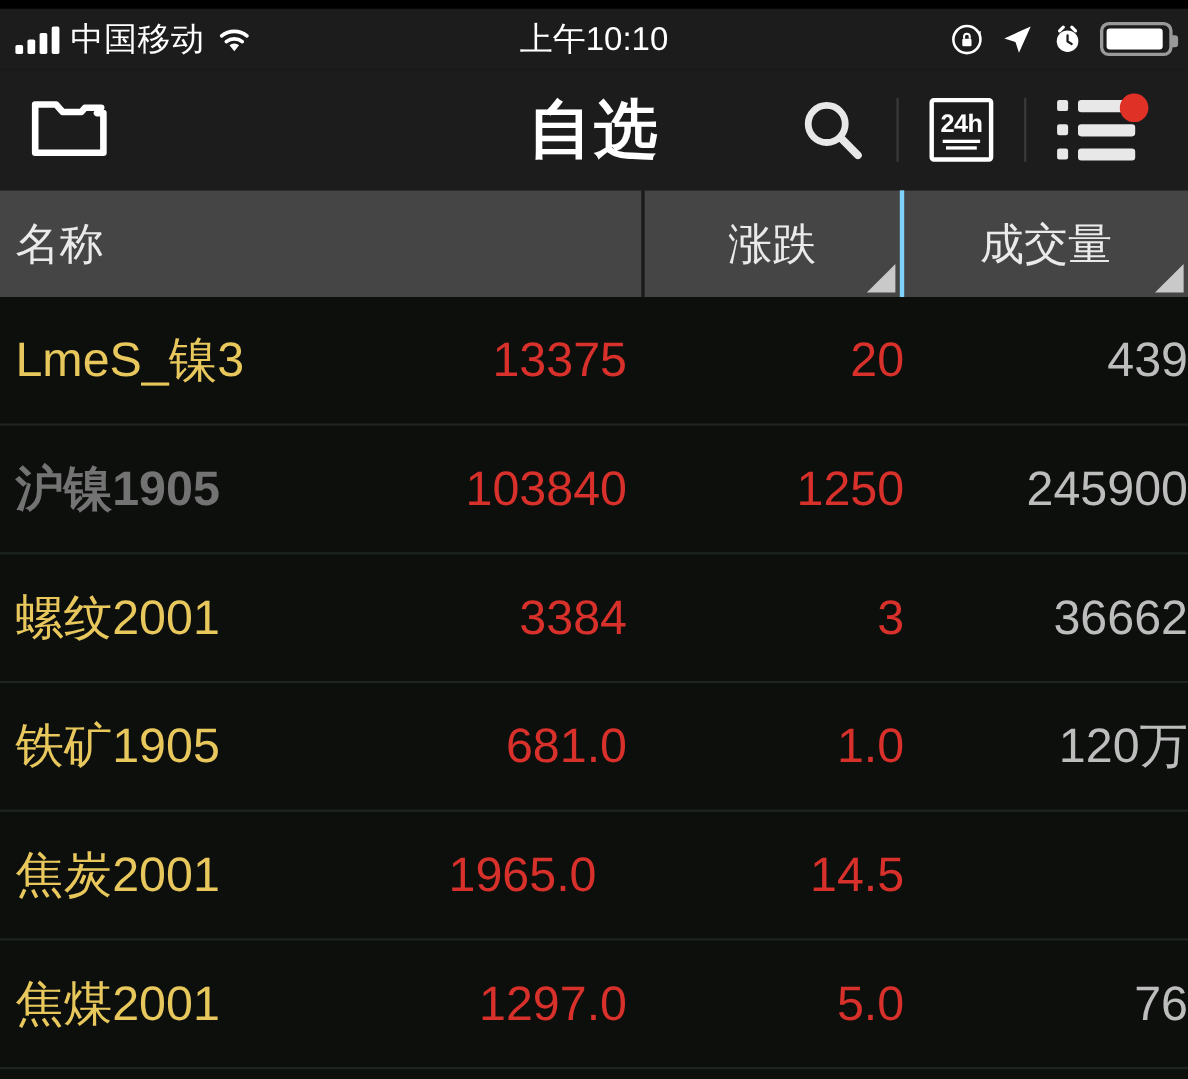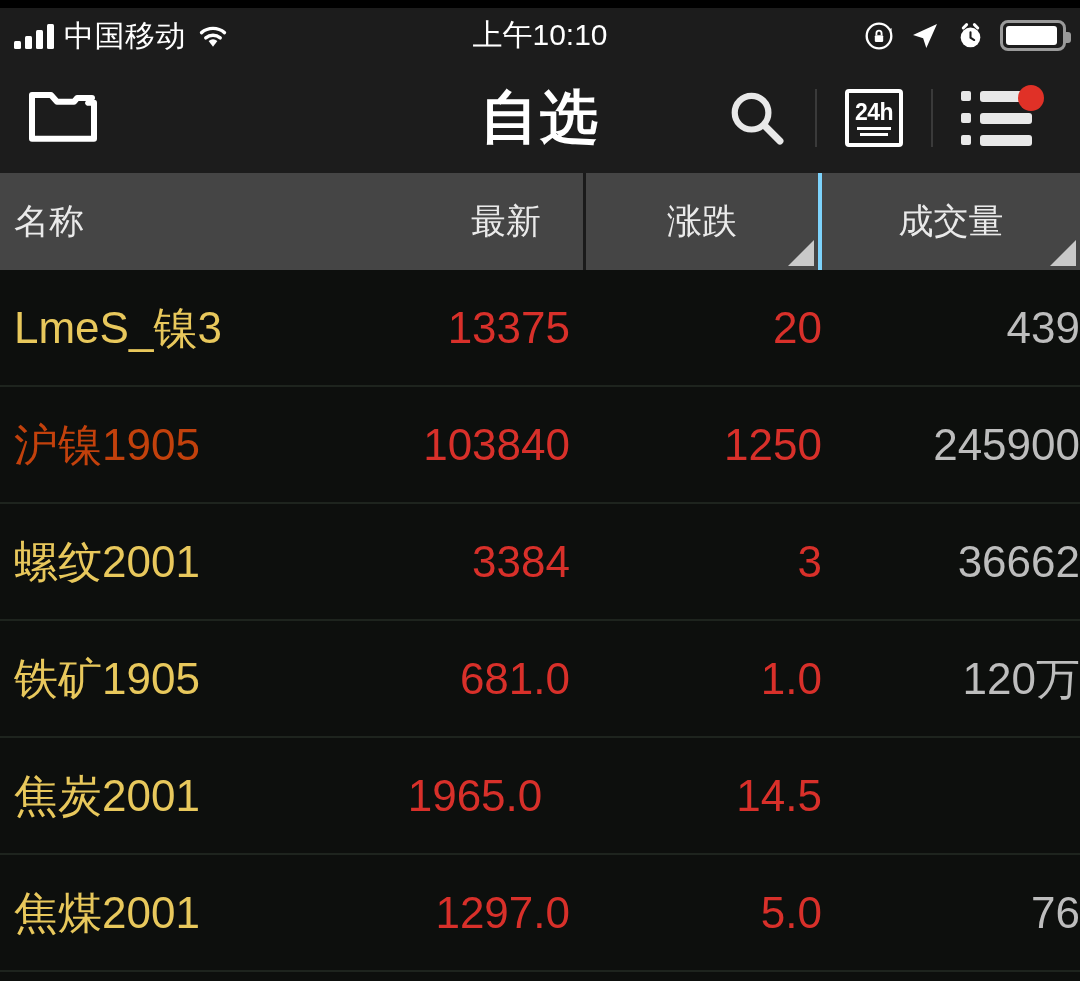--- a/index.html
+++ b/index.html
@@ -78,21 +78,21 @@
   .listicon .bar{ width:52px; height:11px; background:#e8e8e8; border-radius:3px; }
   .badge{
     position:absolute; width:26px; height:26px; border-radius:50%;
     background:#e03127; top:22px; right:16px;
   }
 
   
   .thead{ display:flex; height:97px; background:#454545; }
   .th{
     display:flex; align-items:center; position:relative;
-    color:#eaeaea; font-size:35px;
+    color:#eaeaea; font-size:40px;
   }
   .th.c-name{ width:583px; padding-left:14px; }
   .th.c-name .lbl{ }
   .th.c-name .lbl2{ margin-left:auto; padding-right:42px; }
   .th.c-chg{ width:235px; justify-content:center; border-left:3px solid #1a1a1a; }
   .th.c-vol{ width:262px; justify-content:center; border-left:4px solid #7dd3fc; }
   .corner{
     position:absolute; right:4px; bottom:4px;
     width:0; height:0;
     border-left:26px solid transparent;
@@ -196,41 +196,40 @@
             </div>
         </div>
         <span class="badge" style="background: rgb(224, 49, 39);"></span>
       </div>
     </div>
   </div>
 
   <div class="thead" style="background: rgb(69, 69, 69);">
     <div class="th c-name">
       <span class="lbl">名称</span>
-      <span class="lbl2">最新</span>
     </div>
     <div class="th c-chg">
       <span>涨跌</span>
       <span class="corner"></span>
     </div>
     <div class="th c-vol">
       <span>成交量</span>
       <span class="corner"></span>
     </div>
   </div>
 
   <div class="rows" id="rows">
       <div class="row">
         <div class="cell c1" style="color: rgb(232, 200, 92);">LmeS_镍3</div>
         <div class="cell c2" style="color: rgb(216, 48, 42);">13375</div>
         <div class="cell c3" style="color: rgb(216, 48, 42);">20</div>
         <div class="cell c4" style="color: rgb(189, 189, 189);">439</div>
       </div>
       <div class="row">
-        <div class="cell c1" style="color: #c2410c;">沪镍1905</div>
+        <div class="cell c1" style="color: #737373; font-weight: bold;">沪镍1905</div>
         <div class="cell c2" style="color: rgb(216, 48, 42);">103840</div>
         <div class="cell c3" style="color: rgb(216, 48, 42);">1250</div>
         <div class="cell c4" style="color: rgb(189, 189, 189);">245900</div>
       </div>
       <div class="row">
         <div class="cell c1" style="color: rgb(232, 200, 92);">螺纹2001</div>
         <div class="cell c2" style="color: rgb(216, 48, 42);">3384</div>
         <div class="cell c3" style="color: rgb(216, 48, 42);">3</div>
         <div class="cell c4" style="color: rgb(189, 189, 189);">36662</div>
       </div>

